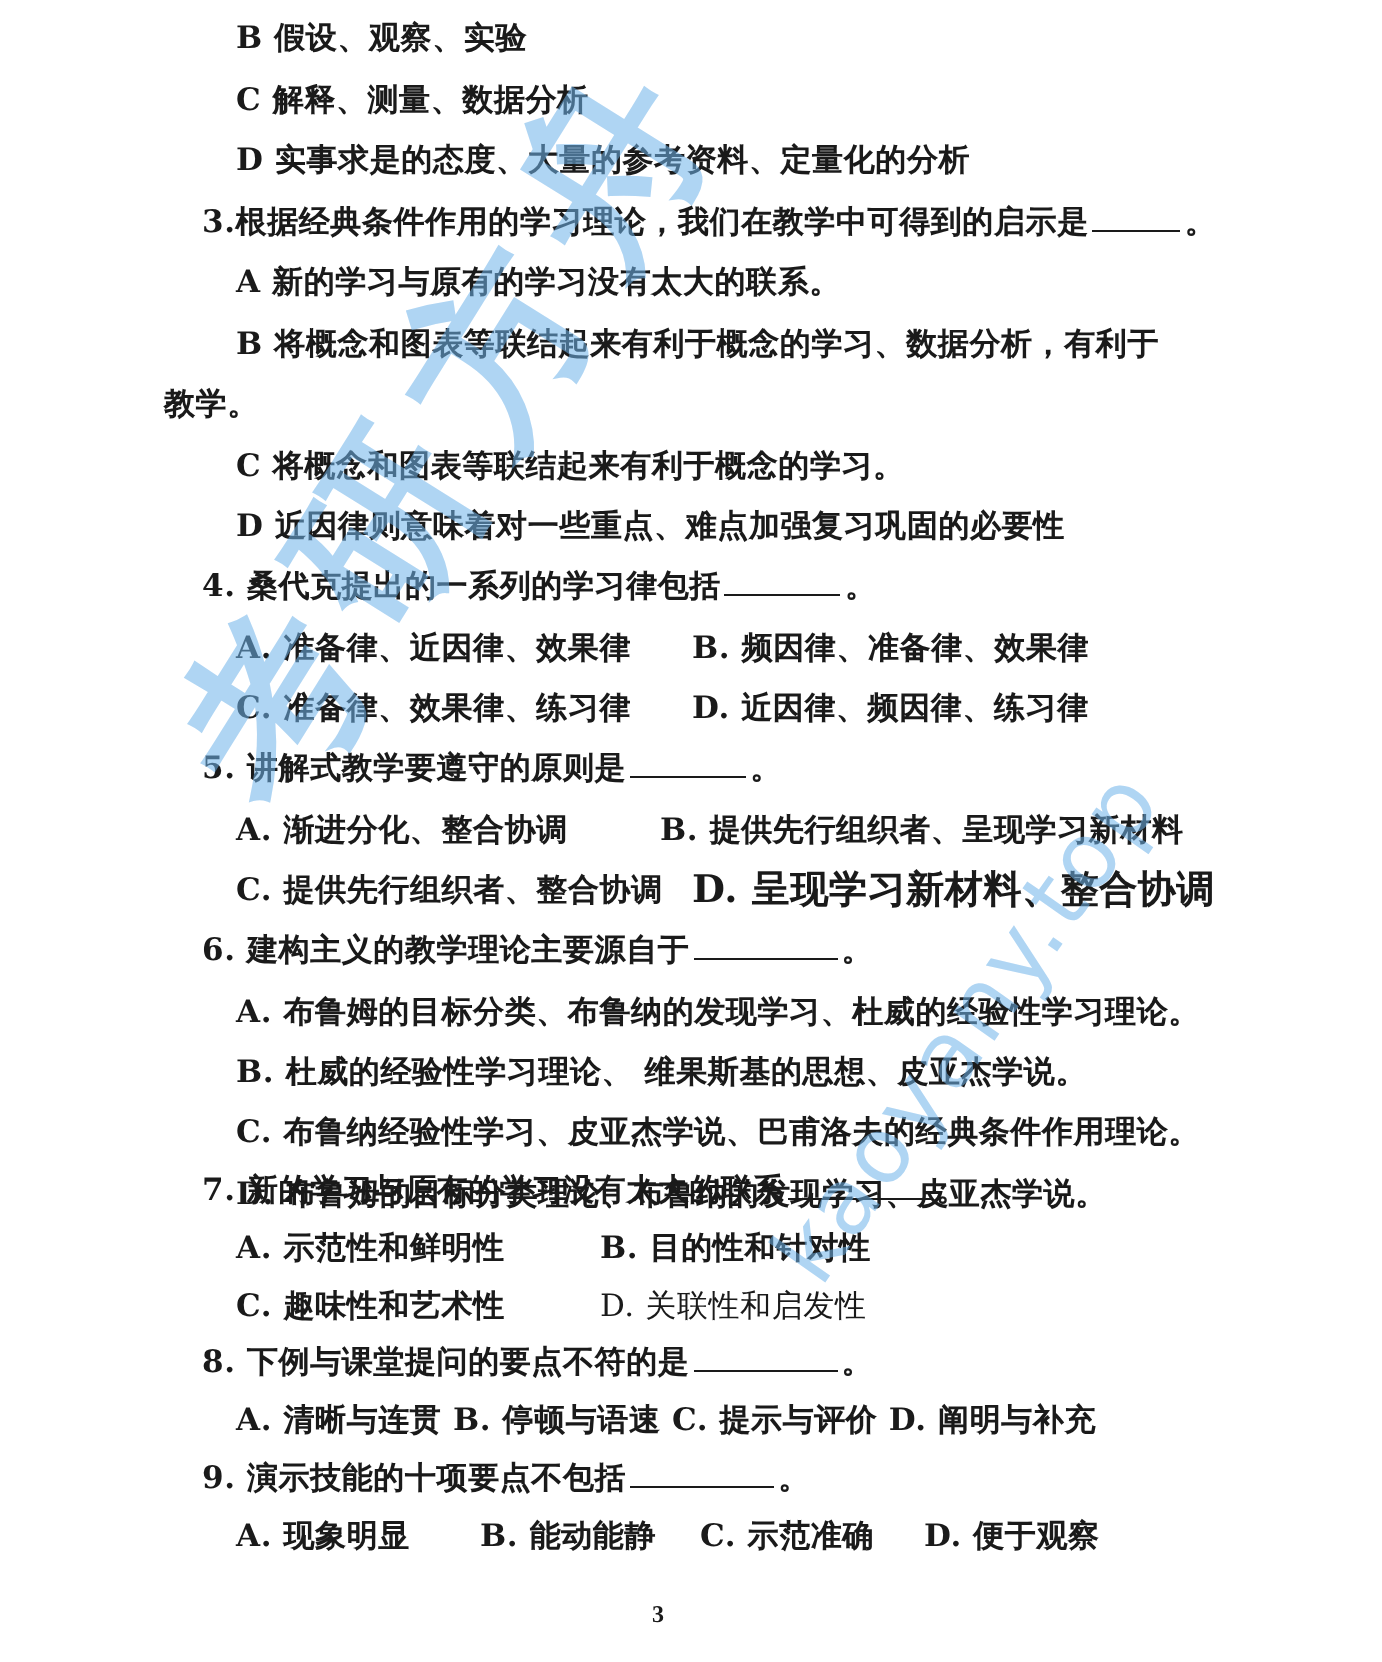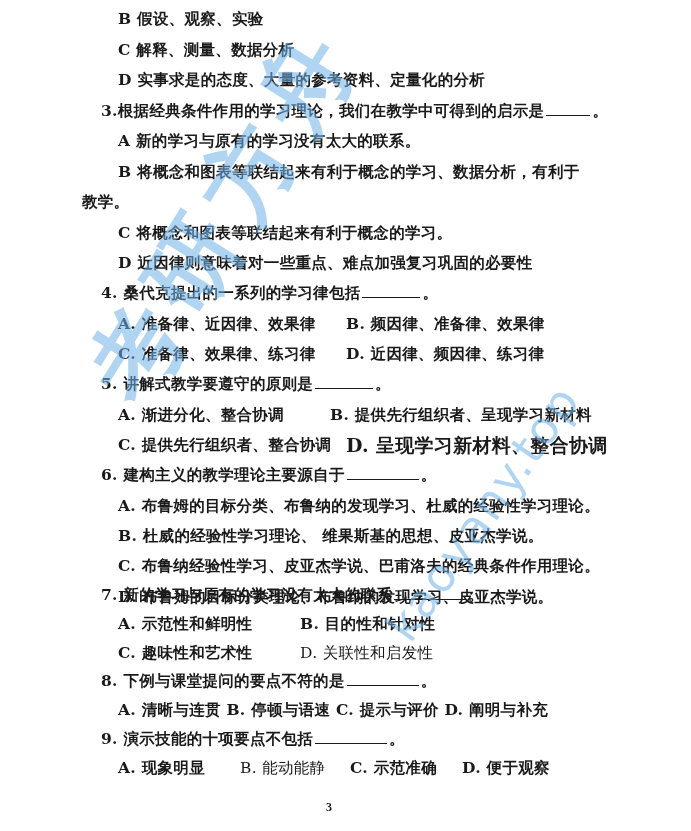--- a/index.html
+++ b/index.html
@@ -173,21 +173,21 @@
     <span><span>D.</span> <span>阐明与补充</span></span>
   </div>
 
   <div class="line q" style="top:729px">
     <span>9.</span> <span>演示技能的十项要点不包括</span><span class="blank" style="width:72px"></span><span>。</span>
   </div>
   <div class="line opt" style="top:758px">
     <span>A.</span>
     <span>现象明显</span>
   </div>
-  <div class="line col2" style="top:758px; left:240px; font-size:15.5px; line-height:20px; font-weight:normal; white-space:nowrap;">
+  <div class="line col2" style="top:758px; left:240px; font-size:15.5px; line-height:20px; font-weight:bold; white-space:nowrap;">
     <span>B.</span>
     <span>能动能静</span>
   </div>
   <div class="line col2" style="top:758px; left:350px; font-size:15.5px; line-height:20px; font-weight:bold; white-space:nowrap;">
     <span>C.</span>
     <span>示范准确</span>
   </div>
   <div class="line col2" style="top:758px; left:462px; font-size:15.5px; line-height:20px; font-weight:bold; white-space:nowrap;">
     <span>D.</span>
     <span>便于观察</span>

